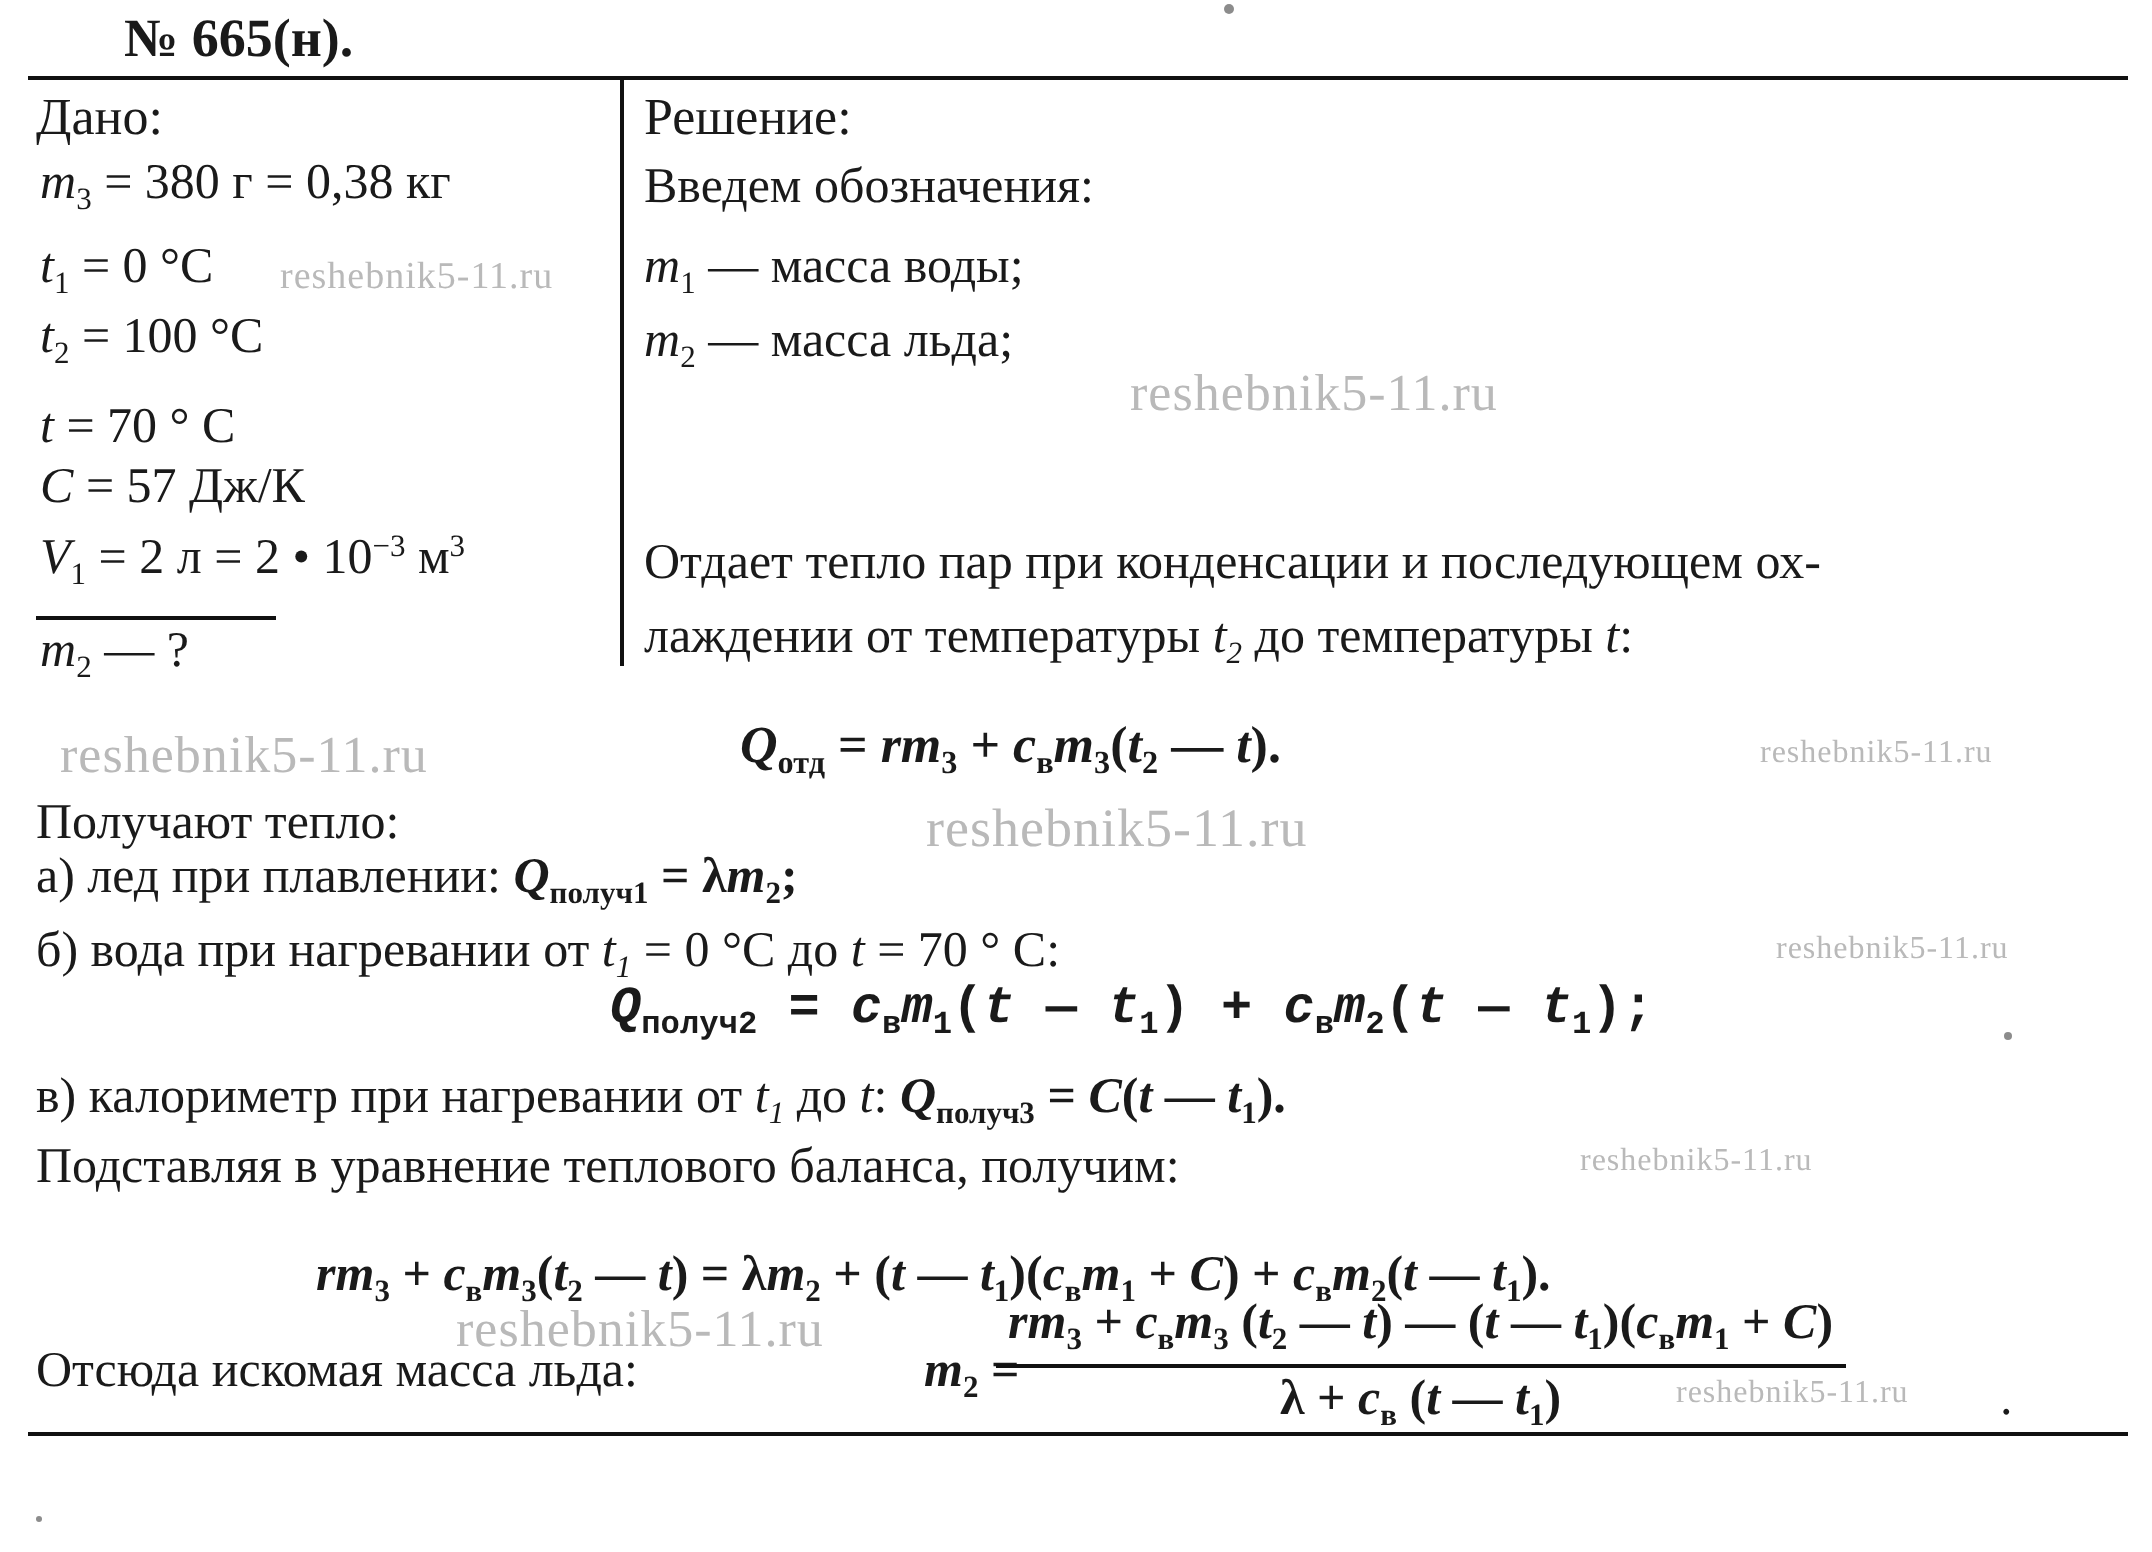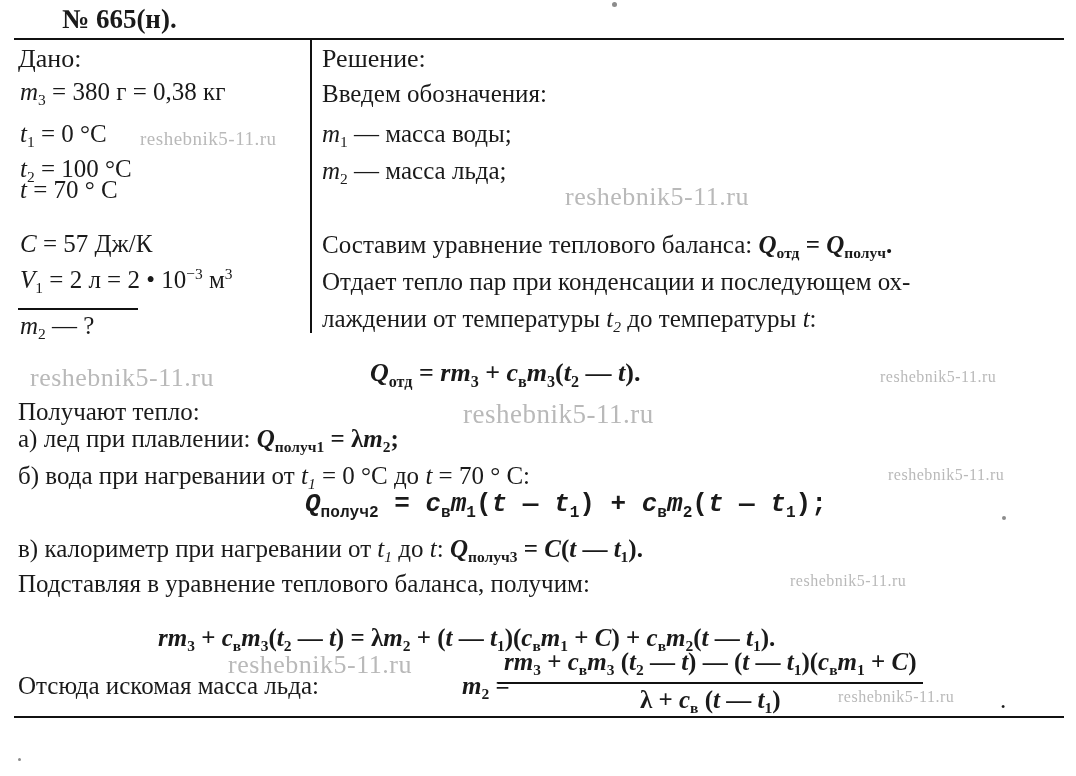--- a/index.html
+++ b/index.html
@@ -63,21 +63,21 @@
     top: 308px;
     width: 120px;
     height: 2px;
   }
   
   .given-head { left: 18px; top: 44px; font-size: 26px; }
   .g { left: 20px; font-size: 25px; }
   .g1 { top: 78px; }
   .g2 { top: 120px; }
   .g3 { top: 155px; }
-  .g4 { top: 176px; }
+  .g4 { top: 200px; }
   .g5 { top: 230px; }
   .g6 { top: 265px; }
   .g7 { top: 312px; }
   
   .sol-head { left: 322px; top: 44px; font-size: 26px; }
   .r { left: 322px; font-size: 25px; }
   .r1 { top: 80px; }
   .r2 { top: 120px; }
   .r3 { top: 157px; }
   .r4 { top: 193px; }
@@ -190,23 +190,20 @@
 
   <div class="abs r r1">Введем обозначения:</div>
 
   <div class="abs r r2">
     <span class="it">m</span><span class="sub">1</span> — масса воды;
   </div>
   <div class="abs r r3">
     <span class="it">m</span><span class="sub">2</span> — масса льда;
   </div>
 
-  <div class="abs r r5">
-    Составим уравнение теплового баланса: <span class="it bold">Q</span><span class="sub bold">отд</span><span class="bold"> = </span><span class="it bold">Q</span><span class="sub bold">получ</span><span class="bold">.</span>
-  </div>
   <div class="abs r r6">Отдает тепло пар при конденсации и последующем ох-</div>
   <div class="abs r r7">
     лаждении от температуры <span class="it">t</span><span class="sub it">2</span> до температуры <span class="it">t</span>:
   </div>
 
   <div class="abs f1 bold">
     <span class="it">Q</span><span class="sub">отд</span> = <span class="it">rm</span><span class="sub">3</span> + <span class="it">c</span><span class="sub">в</span><span class="it">m</span><span class="sub">3</span>(<span class="it">t</span><span class="sub">2</span> — <span class="it">t</span>).
   </div>
 
   <div class="abs b b1">Получают тепло:</div>

